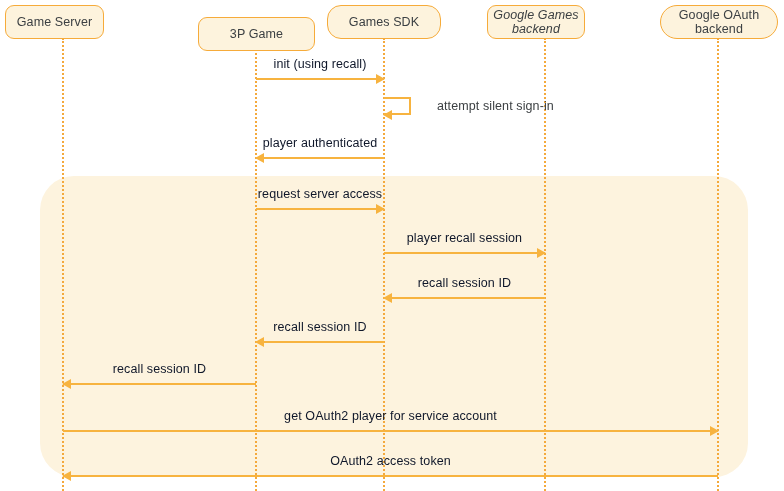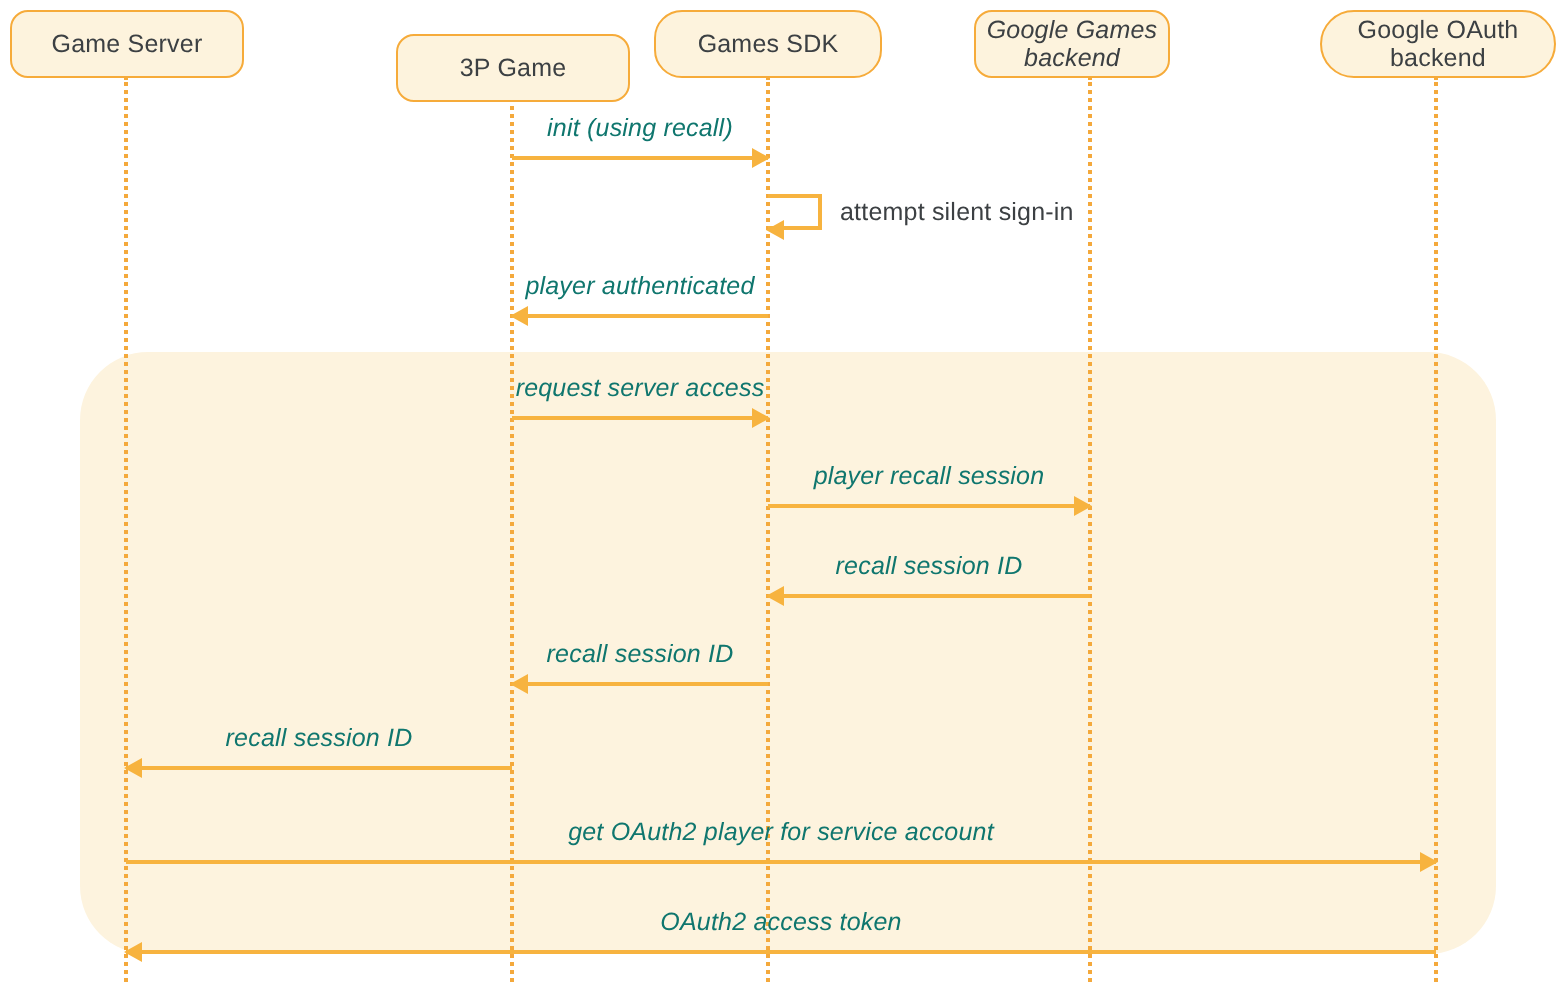--- a/index.html
+++ b/index.html
@@ -87,24 +87,23 @@
     left: -1px;
     border-right: 9px solid #f7b33f;
   }
 
   .message .caption {
     position: absolute;
     bottom: 7px;
     left: 0; right: 0;
     text-align: center;
     font-size: 12.5px;
-    color: #0f766e;
+    color: #0f172a;
     white-space: nowrap;
     letter-spacing: 0.1px;
-    font-style: italic;
   }
 
   
   .self-message {
     position: absolute;
     z-index: 3;
   }
   .self-message .loop {
     position: absolute;
     left: 0; top: 0;
@@ -120,21 +119,21 @@
     width: 0; height: 0;
     border-top: 5px solid transparent;
     border-bottom: 5px solid transparent;
     border-right: 9px solid #f7b33f;
   }
   .self-message .caption {
     position: absolute;
     left: 100%;
     top: 50%;
     transform: translateY(-50%);
-    margin-left: 9px;
+    margin-left: 26px;
     font-size: 12.5px;
     color: #3c4043;
     white-space: nowrap;
     letter-spacing: 0.1px;
   }
 </style>
 </head>
 <body>
 
 <div id="diagram">
@@ -142,21 +141,21 @@
       <div class="highlight-region" style="left: 40px; top: 176px; width: 708px; height: 301px;"></div>
     </div>
   <div id="lifeline-layer">
       <div class="lifeline" style="left: 62px;"></div>
       <div class="lifeline" style="left: 255px;"></div>
       <div class="lifeline" style="left: 383px;"></div>
       <div class="lifeline" style="left: 544px;"></div>
       <div class="lifeline" style="left: 717px;"></div>
     </div>
   <div id="participant-layer">
-      <div class="participant-box" style="left: 5px; width: 117px; align-items: center;">
+      <div class="participant-box" style="left: 5px; width: 99px; align-items: center;">
         <span class="participant-label">Game Server</span>
       </div>
       <div class="participant-box" style="left: 198px; width: 117px; margin-top: 12px;">
         <span class="participant-label">3P Game</span>
       </div>
       <div class="participant-box" style="left: 327px; width: 114px; border-radius: 14px;">
         <span class="participant-label">Games SDK</span>
       </div>
       <div class="participant-box" style="left: 487px; width: 98px; font-style: italic;">
         <span class="participant-label">Google Games

